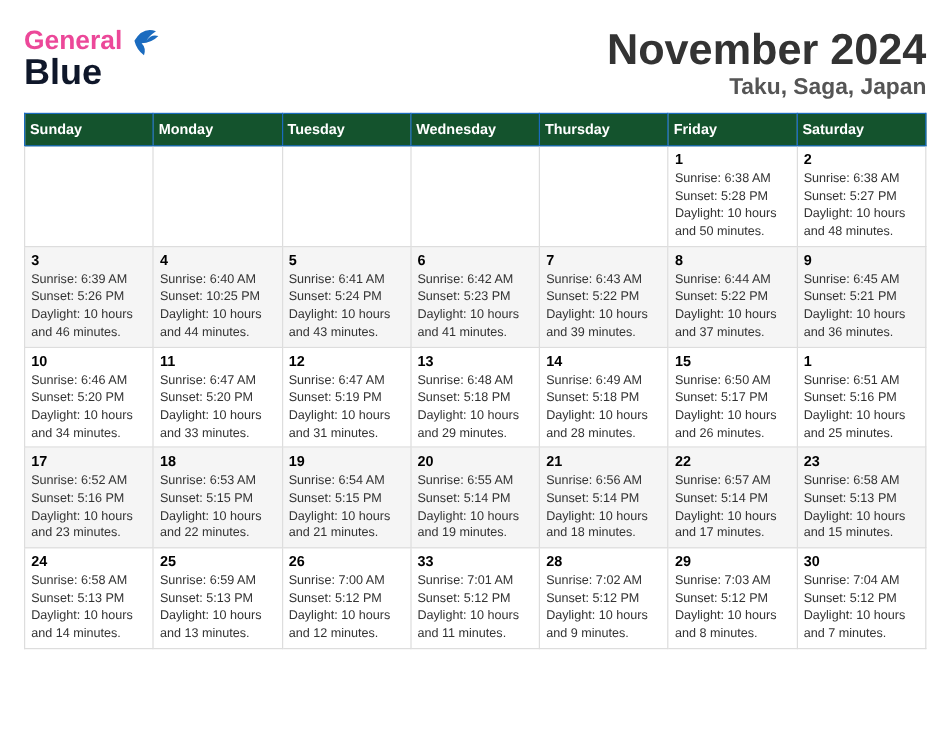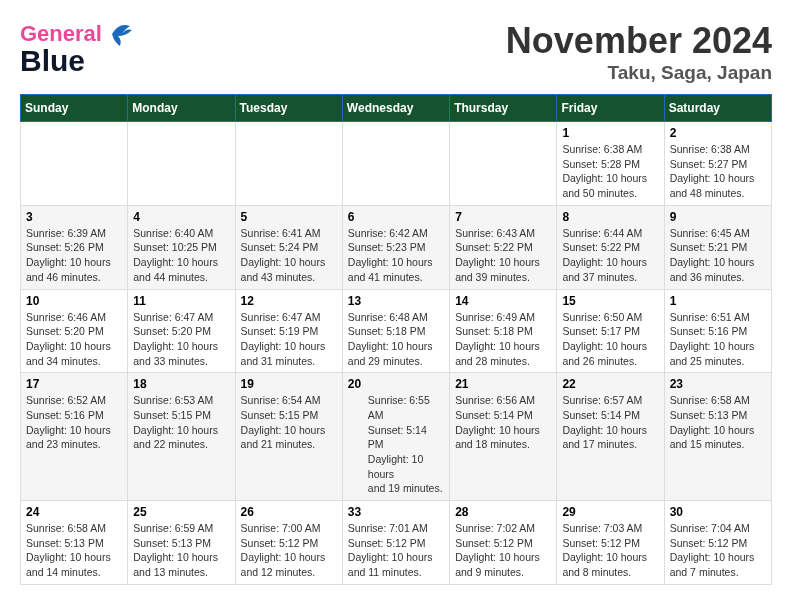--- a/index.html
+++ b/index.html
@@ -245,21 +245,21 @@
         </td>
         <td>
           <span class="day-num">19</span>
           <div class="day-info" style="white-space: pre-line;">Sunrise: 6:54 AM
 Sunset: 5:15 PM
 Daylight: 10 hours
 and 21 minutes.</div>
         </td>
         <td>
           <span class="day-num">20</span>
-          <div class="day-info" style="white-space: pre-line; margin-left: 20px;">Sunrise: 6:55 AM
+          <div class="day-info" style="white-space: pre-line;">Sunrise: 6:55 AM
 Sunset: 5:14 PM
 Daylight: 10 hours
 and 19 minutes.</div>
         </td>
         <td>
           <span class="day-num">21</span>
           <div class="day-info" style="white-space: pre-line;">Sunrise: 6:56 AM
 Sunset: 5:14 PM
 Daylight: 10 hours
 and 18 minutes.</div>

